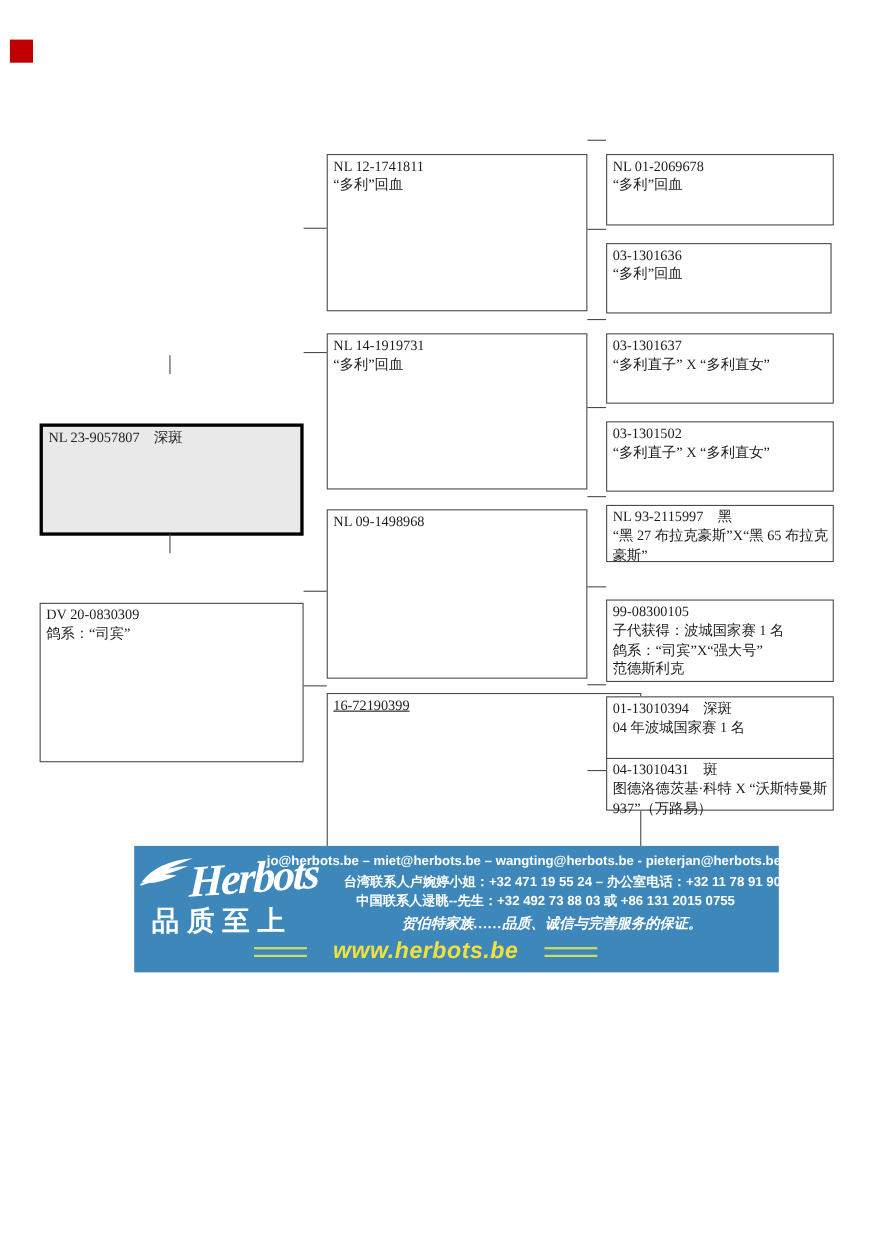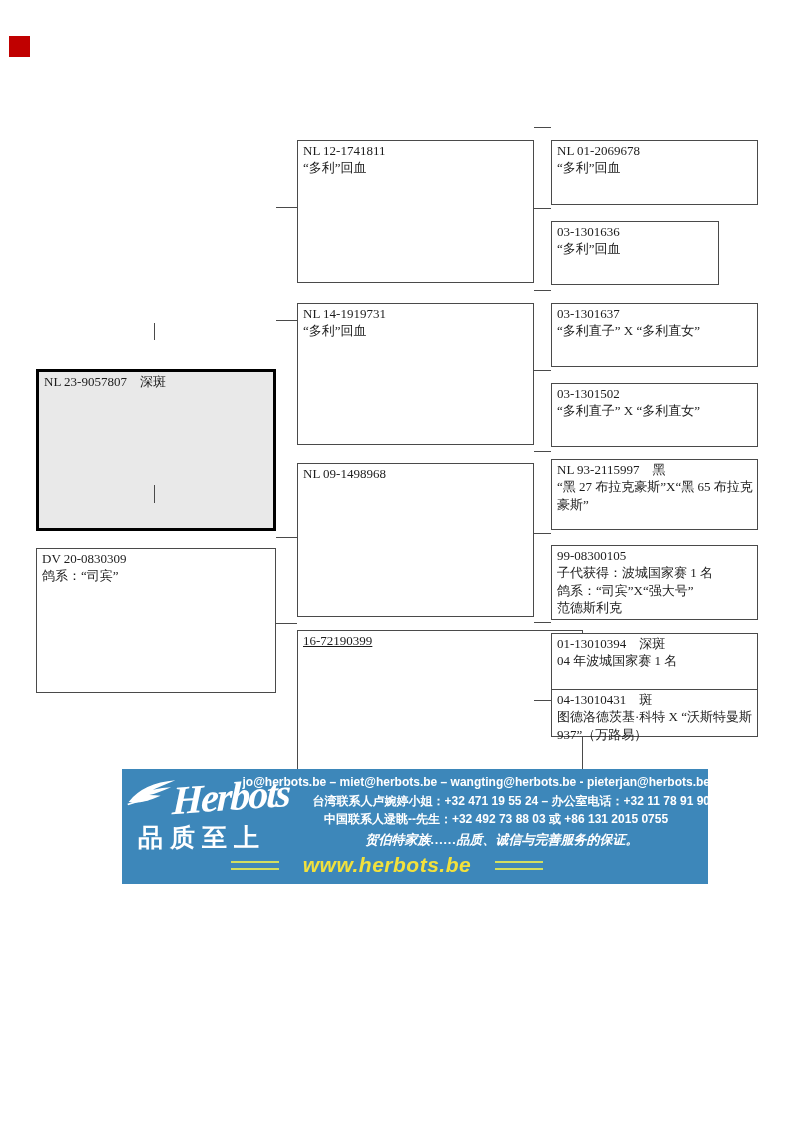--- a/index.html
+++ b/index.html
@@ -6,31 +6,31 @@
   #page{position:relative;width:793px;height:1122px;background:#ffffff;overflow:hidden;
         font-family:"Liberation Serif","DejaVu Serif",serif;color:#1c1c1c;}
   
   #red-marker{position:absolute;left:9px;top:36px;width:21px;height:21px;background:#c00000;}
   
   .box{position:absolute;box-sizing:border-box;border:1px solid #4a4a4a;background:#fff;
        padding:1px 4px 1px 5px;font-size:13px;line-height:1.34;margin-top:45px;}
   .box .ln{white-space:pre-wrap;}
   #box-subject{background:#e9e9e9;border:3px solid #000;}
   #box-sire     {left:36px; top:175px;width:240px;height:148px;}
-  #box-subject  {left:36px; top:324px;width:240px;height:162px;}
+  #box-subject  {left:36px; top:340px;width:240px;height:102px;}
   #box-dam      {left:36px; top:503px;width:240px;height:145px;}
   #box-sire-sire{left:297px;top:95px; width:237px;height:143px;}
   #box-sire-dam {left:297px;top:258px;width:237px;height:142px;}
   #box-dam-sire {left:297px;top:418px;width:237px;height:154px;}
   #box-dam-dam  {left:297px;top:585px;width:286px;height:148px;text-decoration:underline;}
   #box-ggp1{left:551px;top:95px; width:207px;height:65px;}
-  #box-ggp2{left:551px;top:176px;width:168px;height:64px;}
+  #box-ggp2{left:551px;top:176px;width:205px;height:64px;}
   #box-ggp3{left:551px;top:258px;width:207px;height:64px;}
   #box-ggp4{left:551px;top:338px;width:207px;height:64px;}
-  #box-ggp5{left:551px;top:414px;width:207px;height:71px;}
+  #box-ggp5{left:551px;top:414px;width:207px;height:52px;}
   #box-ggp6{left:551px;top:500px;width:207px;height:75px;}
   #box-ggp7{left:551px;top:588px;width:207px;height:65px;}
   #box-ggp8{left:551px;top:644px;width:207px;height:48px;}
   
   .hline{position:absolute;height:1px;background:#4a4a4a;}
   .vline{position:absolute;width:1px;background:#4a4a4a;}
   
   #banner{position:absolute;left:122px;top:769px;width:586px;height:115px;background:#3d87ba;
           color:#fff;font-family:"Liberation Sans","DejaVu Sans",sans-serif;}
   #logo{position:absolute;left:4px;top:6px;display:flex;align-items:center;}

